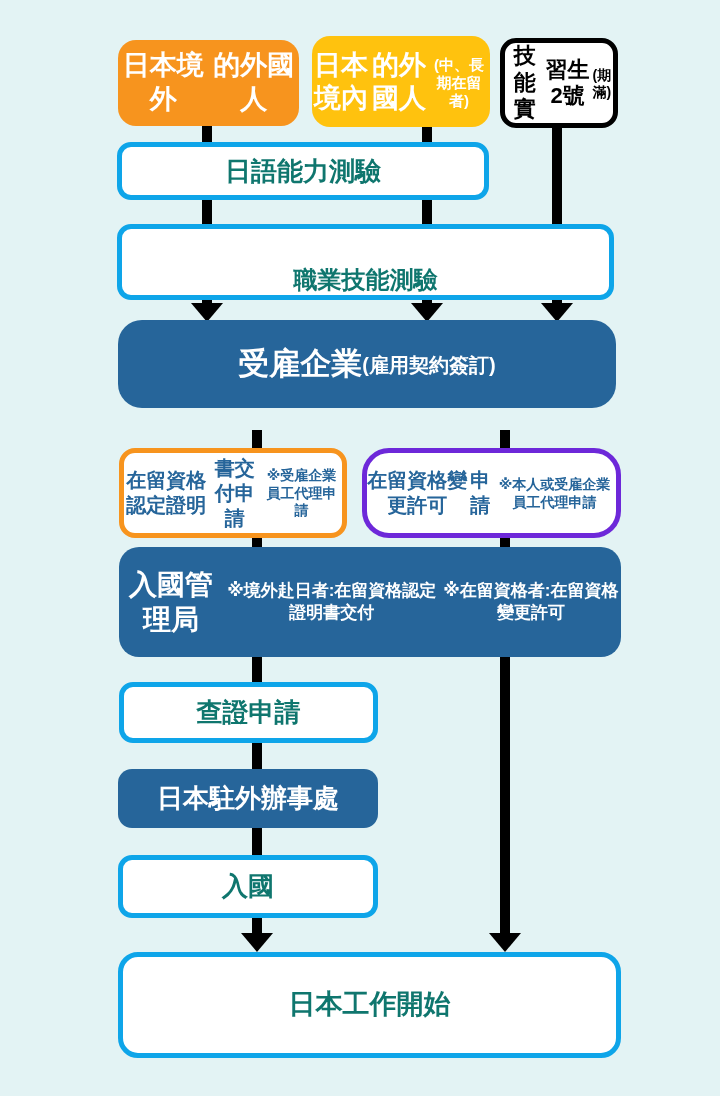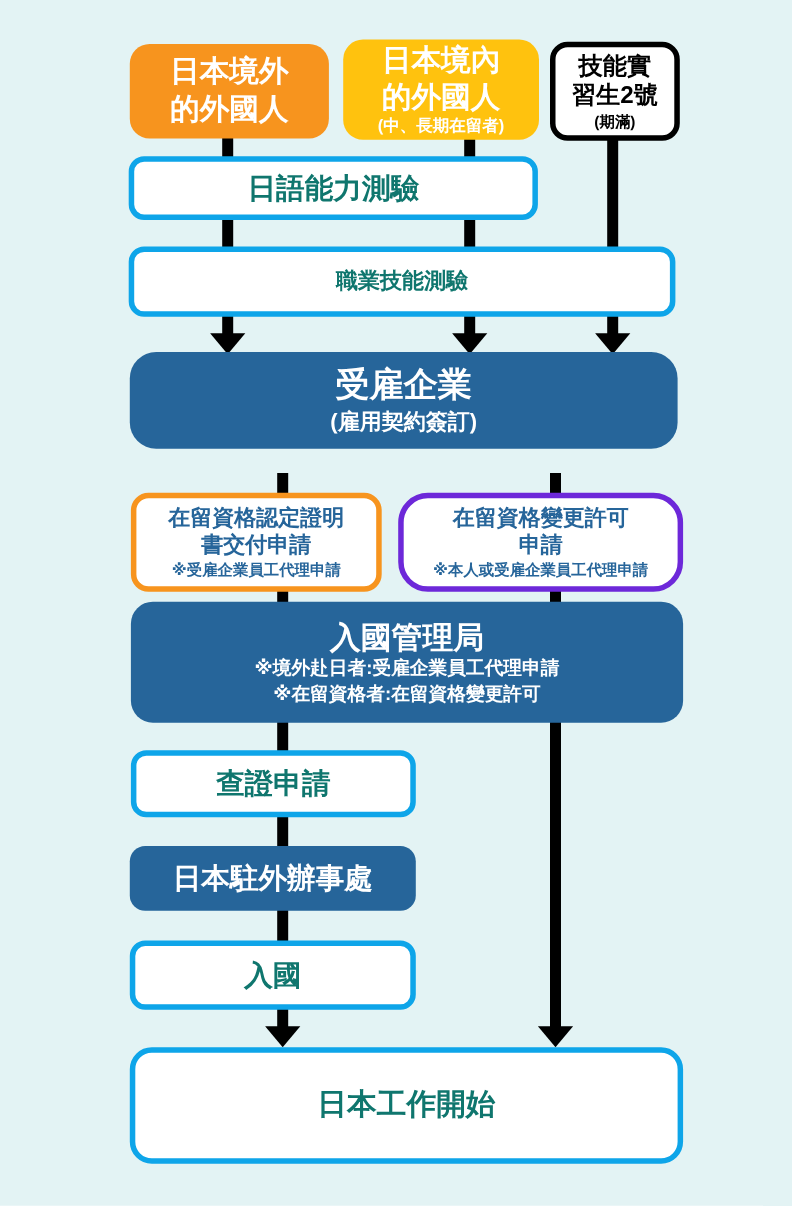--- a/index.html
+++ b/index.html
@@ -17,21 +17,21 @@
   }
   .arrowhead{
     position:absolute;width:0;height:0;
     border-left:16px solid transparent;
     border-right:16px solid transparent;
     border-top:19px solid #000;
   }
   
   .node{
     position:absolute;box-sizing:border-box;
-    display:flex;flex-direction:column;
+    display:flex;flex-direction:row;
     align-items:center;justify-content:center;
     text-align:center;line-height:1.25;
   }
   .node span{display:block;}
   
   .n-overseas{
     left:118px;top:40px;width:181px;height:86px;
     background:#f7941e;border-radius:18px;
     color:#fff;font-size:27px;
   }
@@ -46,21 +46,21 @@
     background:#fff;border:5px solid #000;border-radius:16px;
     color:#000;font-size:22px;line-height:1.2;
   }
   .n-intern .small{font-size:14px;margin-top:2px;}
   
   .outline-blue{
     background:#fff;border:5px solid #0ea5e9;
     color:#0f766e;
   }
   .n-jlpt{left:117px;top:142px;width:372px;height:58px;border-radius:14px;font-size:26px;}
-  .n-skill{left:117px;top:224px;width:497px;height:64px;border-radius:14px;font-size:20px;}
+  .n-skill{left:117px;top:224px;width:497px;height:76px;border-radius:14px;font-size:24px;align-items:flex-end;}
   
   .solid-blue{background:#26659a;color:#fff;}
   .n-employer{left:118px;top:320px;width:498px;height:88px;border-radius:24px;}
   .n-employer .big{font-size:31px;}
   .n-employer .small{font-size:20px;margin-top:3px;}
   .n-coe{
     left:119px;top:448px;width:228px;height:90px;
     background:#fff;border:5px solid #f7941e;border-radius:16px;
     color:#26659a;font-size:20px;line-height:1.25;
   }
@@ -147,21 +147,21 @@
   </div>
 
   <div class="node n-change">
     <span>在留資格變更許可</span>
     <span>申請</span>
     <span class="small">※本人或受雇企業員工代理申請</span>
   </div>
 
   <div class="node solid-blue n-immigration">
     <span class="big">入國管理局</span>
-    <span class="small">※境外赴日者:受雇企業員工代理申請</span>
+    <span class="small">※境外赴日者:在留資格認定證明書交付</span>
     <span class="small">※在留資格者:在留資格變更許可</span>
   </div>
 
   <div class="node outline-blue n-visa">
     <span>查證申請</span>
   </div>
 
   <div class="node solid-blue n-office">
     <span>日本駐外辦事處</span>
   </div>

